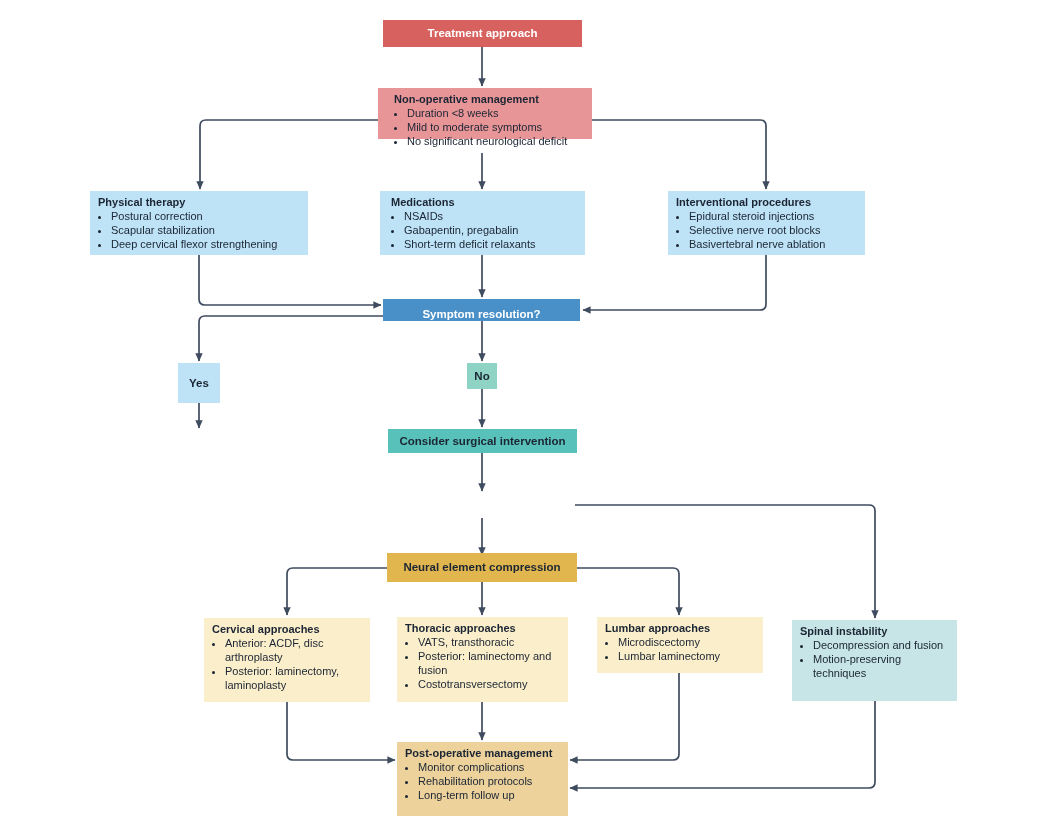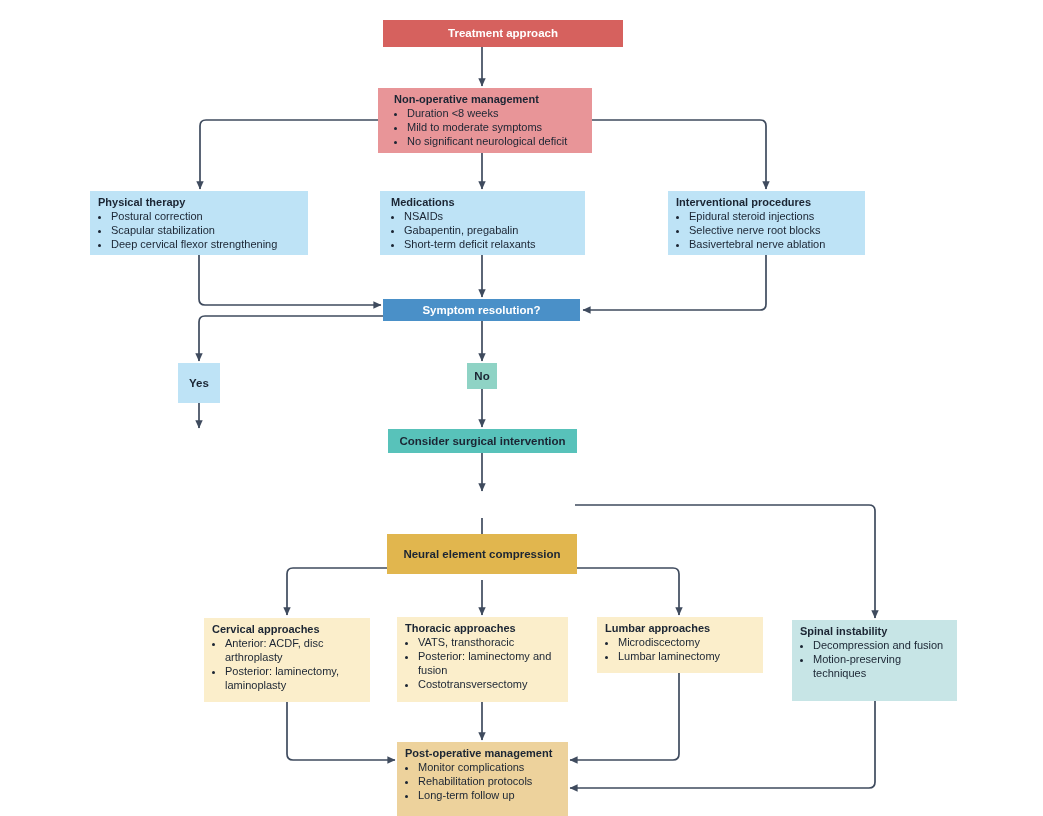--- a/index.html
+++ b/index.html
@@ -48,25 +48,25 @@
     <path class="conn" marker-end="url(#arw)" d="M482,518 V555"></path>
     <path class="conn" marker-end="url(#arw)" d="M387,568 H293 Q287,568 287,574 V615"></path>
     <path class="conn" marker-end="url(#arw)" d="M482,580 V615"></path>
     <path class="conn" marker-end="url(#arw)" d="M577,568 H673 Q679,568 679,574 V615"></path>
     <path class="conn" marker-end="url(#arw)" d="M287,702 V754 Q287,760 293,760 H395"></path>
     <path class="conn" marker-end="url(#arw)" d="M482,702 V740"></path>
     <path class="conn" marker-end="url(#arw)" d="M679,673 V754 Q679,760 673,760 H570"></path>
     <path class="conn" marker-end="url(#arw)" d="M875,701 V782 Q875,788 869,788 H570"></path>
   </svg>
 
-  <div class="node lbl white" style="left: 383px; top: 20px; width: 240px; height: 27px; background-color: rgb(214, 97, 94);">
+  <div class="node lbl white" style="left: 383px; top: 20px; width: 199px; height: 27px; background-color: rgb(214, 97, 94);">
     <span>Treatment approach</span>
   </div>
 
-  <div class="node content" style="left: 378px; top: 88px; width: 214px; height: 65px; background-color: rgb(232, 149, 152); padding-left: 16px;">
+  <div class="node content" style="left: 378px; top: 88px; width: 214px; height: 51px; background-color: rgb(232, 149, 152); padding-left: 16px;">
     <div class="t">Non-operative management</div>
     <ul>
       <li>Duration &lt;8 weeks</li>
       <li>Mild to moderate symptoms</li>
       <li>No significant neurological deficit</li>
     </ul>
   </div>
 
   <div class="node content" style="left: 90px; top: 191px; width: 218px; height: 64px; background-color: rgb(190, 227, 246);">
     <div class="t">Physical therapy</div>
@@ -88,39 +88,39 @@
 
   <div class="node content" style="left: 668px; top: 191px; width: 197px; height: 64px; background-color: rgb(190, 227, 246);">
     <div class="t">Interventional procedures</div>
     <ul>
       <li>Epidural steroid injections</li>
       <li>Selective nerve root blocks</li>
       <li>Basivertebral nerve ablation</li>
     </ul>
   </div>
 
-  <div class="node lbl white" style="left: 383px; top: 299px; width: 197px; height: 22px; background-color: rgb(74, 144, 200);">
+  <div class="node lbl white" style="left: 383px; top: 299px; width: 197px; height: 22px; background-color: rgb(74, 144, 200); align-items: flex-end;">
     <span>Symptom resolution?</span>
   </div>
 
   <div class="node lbl" style="left: 178px; top: 363px; width: 42px; height: 40px; background-color: rgb(190, 227, 246);">
     <span>Yes</span>
   </div>
 
   <div class="node lbl" style="left: 467px; top: 363px; width: 30px; height: 26px; background-color: rgb(143, 211, 197);">
     <span>No</span>
   </div>
 
 
   <div class="node lbl" style="left: 388px; top: 429px; width: 189px; height: 24px; background-color: rgb(88, 194, 186);">
     <span>Consider surgical intervention</span>
   </div>
 
 
-  <div class="node lbl" style="left: 387px; top: 534px; width: 190px; height: 40px; background-color: rgb(225, 182, 78);">
+  <div class="node lbl" style="left: 387px; top: 553px; width: 190px; height: 29px; background-color: rgb(225, 182, 78);">
     <span>Neural element compression</span>
   </div>
 
   <div class="node content" style="left: 204px; top: 618px; width: 166px; height: 84px; background-color: rgb(251, 238, 203);">
     <div class="t">Cervical approaches</div>
     <ul>
       <li>Anterior: ACDF, disc arthroplasty</li>
       <li>Posterior: laminectomy, laminoplasty</li>
     </ul>
   </div>

